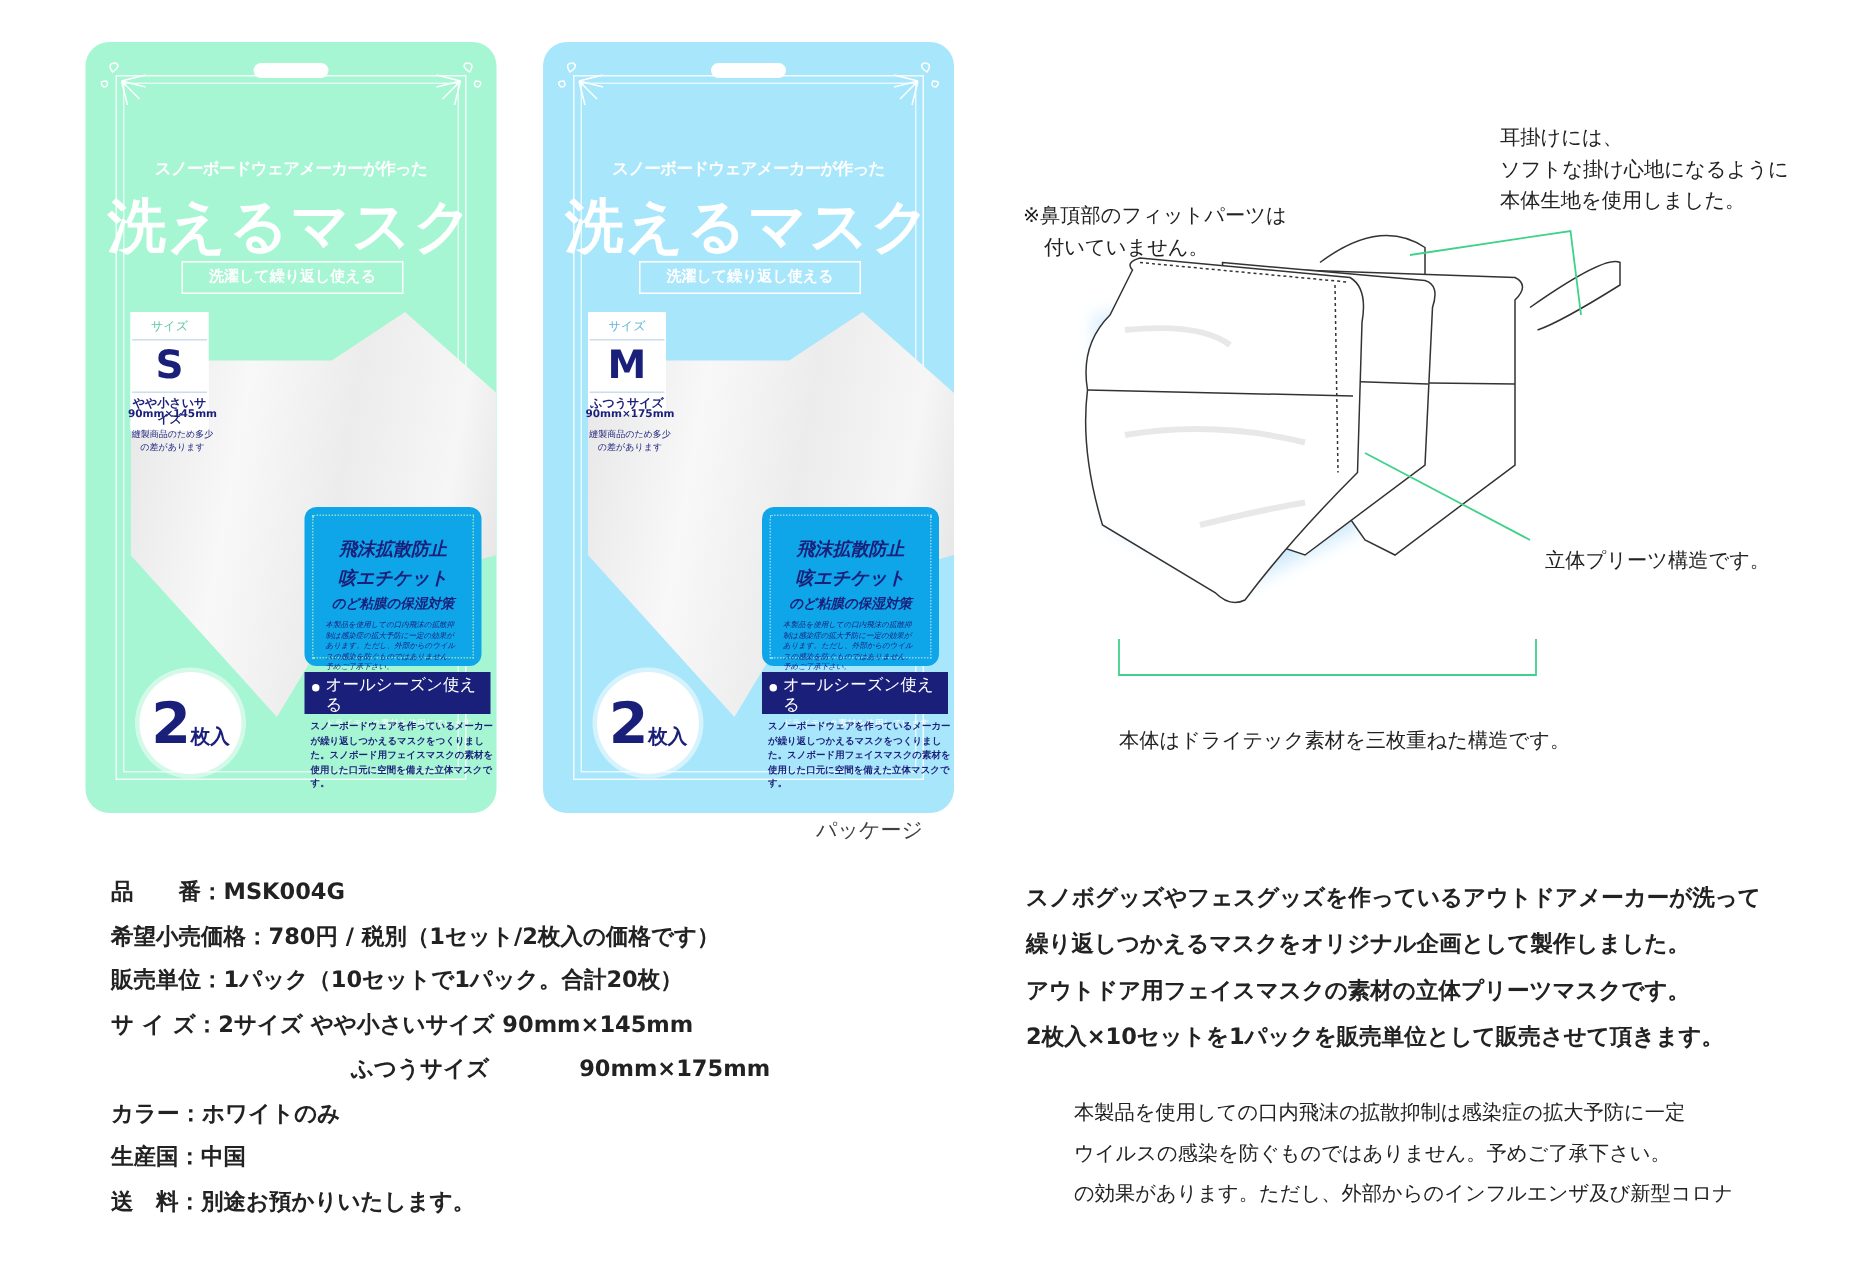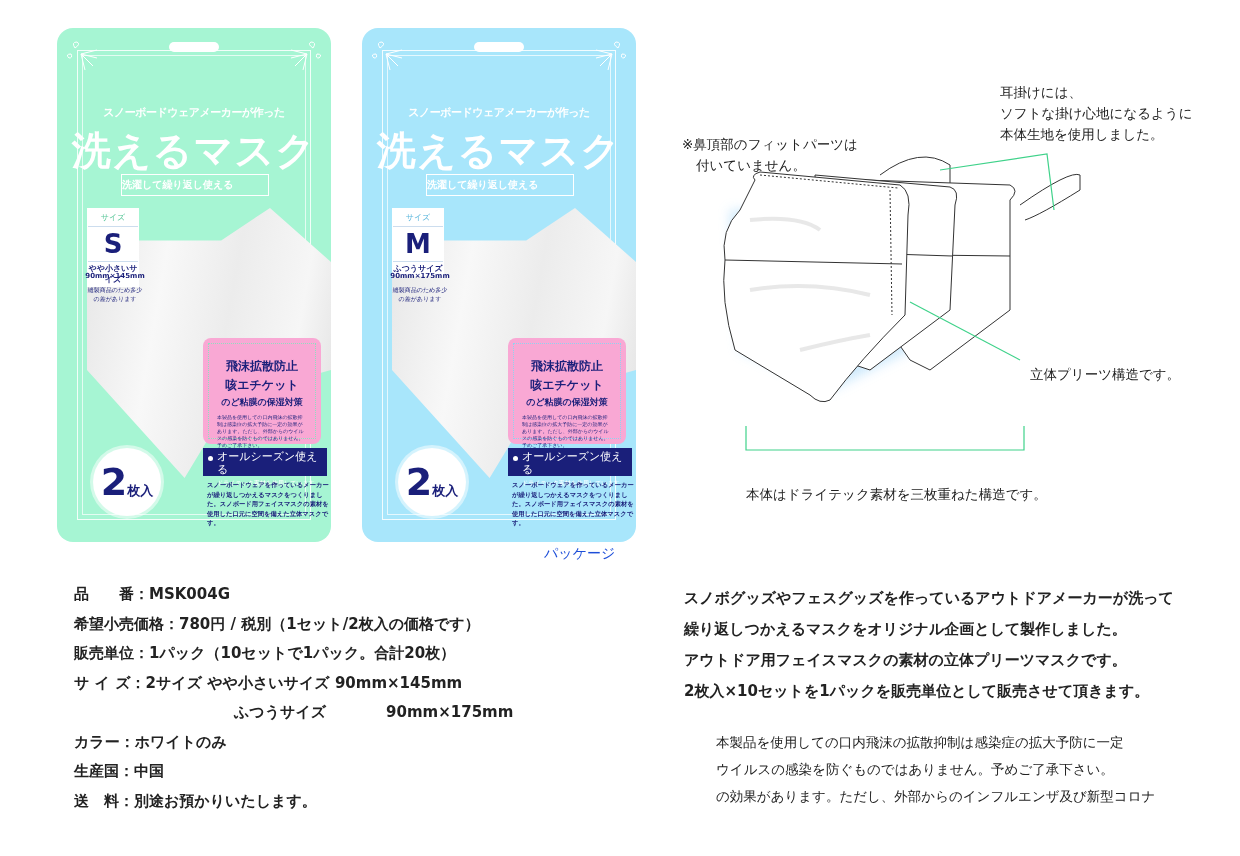--- a/index.html
+++ b/index.html
@@ -28,42 +28,42 @@
   .pkg .sub {
     position: absolute; top: 77px; left: 0; right: 0; text-align: center; color: #fff;
     font-size: 11px; font-weight: bold; letter-spacing: -0.5px;
   }
   .pkg .title {
     position: absolute; top: 96px; left: 0; right: 0; text-align: center; color: #fff;
     font-size: 39px; font-weight: bold; letter-spacing: 1px;
   }
   .pkg .ribbon {
     position: absolute; top: 146px; left: 64px; width: 146px; height: 20px;
-    border: 1.5px solid #fff; color: #fff; font-size: 10px; text-align: left; line-height: 20px;
+    border: 1.5px solid #fff; color: #fff; font-size: 10px; text-align: center; line-height: 20px;
     font-weight: bold;
   }
   .pkg .mask-img {
     position: absolute; left: 30px; top: 180px; width: 244px; height: 270px;
     background: linear-gradient(100deg, #e6e6e6 0%, #f8f8f8 30%, #ececec 55%, #f6f6f6 80%, #e0e0e0 100%);
     clip-path: polygon(0 12%, 55% 12%, 75% 0, 100% 20%, 100% 60%, 60% 70%, 40% 100%, 0 60%);
   }
   .pkg .size-box {
     position: absolute; left: 30px; top: 180px; width: 50px; background: #fff; text-align: center;
     border: 1px solid #fff;
   }
   .pkg .size-box .sz-lbl { font-size: 8px; color: #68c; padding: 3px 0; border-bottom: 1px solid #cde; }
   .pkg.s .size-box .sz-lbl { color: #5bc79a; }
   .pkg.m .size-box .sz-lbl { color: #5ab6dc; }
   .pkg .size-box .sz-val { font-size: 26px; font-weight: bold; color: #1a1f7a; padding: 2px 0; }
   .pkg .size-box .sz-name { font-size: 8px; font-weight: bold; color: #1a1f7a; padding: 1px 0; border-top: 1px solid #cde; }
   .pkg .dims { position: absolute; left: 28px; top: 244px; width: 60px; font-size: 7px; font-weight: bold; color: #1a1f7a; text-align: center; }
   .pkg .note { position: absolute; left: 28px; top: 257px; width: 60px; font-size: 6px; color: #1a1f7a; text-align: center; line-height: 9px; }
   .pkg .info {
-    position: absolute; left: 146px; top: 310px; width: 118px; height: 106px; background: #f9a8d4;
-    border-radius: 8px; text-align: center;
+    position: absolute; left: 146px; top: 310px; width: 118px; height: 106px; background: #0ea5e9;
+    border-radius: 8px; text-align: center; font-style: italic;
   }
   .pkg .info .inner {
     position: absolute; left: 5px; top: 5px; right: 5px; bottom: 5px;
     border: 1.5px dotted #8fdfc0;
   }
   .pkg.m .info .inner { border-color: #8fd4f0; }
   .pkg .info .i1 { font-size: 12px; font-weight: bold; color: #1a1f7a; margin-top: 14px; }
   .pkg .info .i2 { font-size: 12px; font-weight: bold; color: #1a1f7a; margin-top: 2px; }
   .pkg .info .i3 { font-size: 9px; font-weight: bold; color: #1a1f7a; margin-top: 2px; }
   .pkg .info .i4 { font-size: 5px; color: #1a1f7a; margin: 5px 8px 0; line-height: 7px; text-align: left; }
@@ -75,21 +75,21 @@
   .pkg .badge .b2 { font-size: 6px; }
   .pkg .badge .dot { position: absolute; left: 5px; top: 8px; width: 5px; height: 5px; background: #fff; border-radius: 50%; }
   .pkg .desc { position: absolute; left: 150px; top: 452px; width: 124px; font-size: 6.3px; font-weight: bold; color: #1a1f7a; line-height: 9.5px; }
   .pkg .count {
     position: absolute; left: 36px; top: 420px; width: 64px; height: 64px; border-radius: 50%;
     background: #fff; border: 2px solid rgba(255,255,255,0.9); box-shadow: 0 0 0 3px rgba(255,255,255,0.5);
     color: #1a1f7a; text-align: center; line-height: 64px;
   }
   .pkg .count .num { font-size: 38px; font-weight: bold; }
   .pkg .count .unit { font-size: 13px; font-weight: bold; }
-  .pkg-caption { position: absolute; left: 544px; top: 545px; font-size: 14px; color: #1d4ed8; }
+  .pkg-caption { position: absolute; left: 544px; top: 545px; font-size: 14px; color: #404040; }
 
   .diagram { position: absolute; left: 680px; top: 70px; width: 560px; height: 450px; }
   .ann { position: absolute; font-size: 13.5px; color: #222; line-height: 21px; }
 
   .specs { position: absolute; left: 74px; top: 580px; font-size: 15px; font-weight: bold; color: #222; }
   .specs .row { height: 29.5px; line-height: 29.5px; white-space: nowrap; }
   .specs .indent { padding-left: 160px; }
   .specs .gap { display: inline-block; width: 60px; }
 
   .copy { position: absolute; left: 684px; top: 583px; width: 540px; font-size: 15px; font-weight: bold; color: #222; line-height: 31px; }

